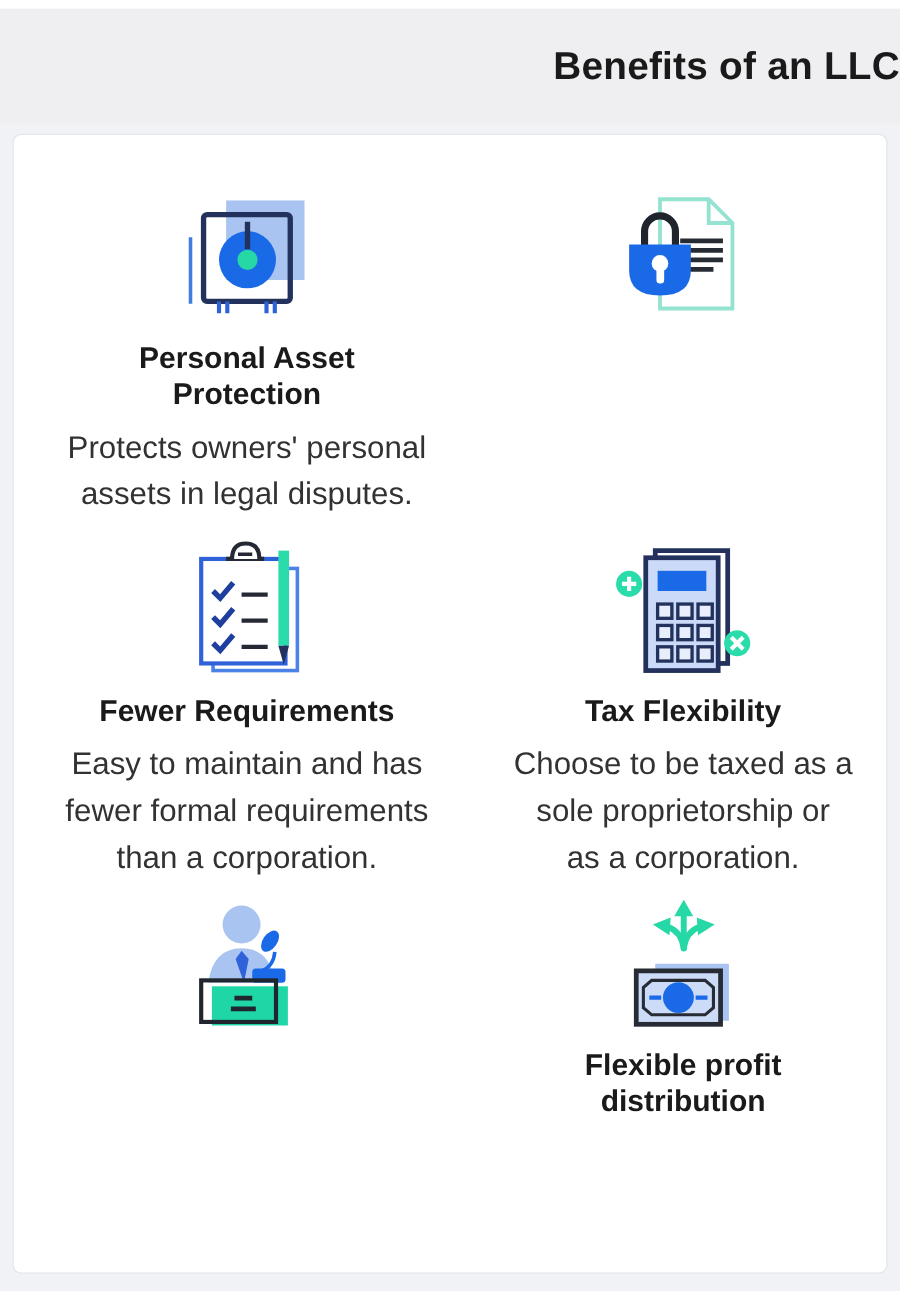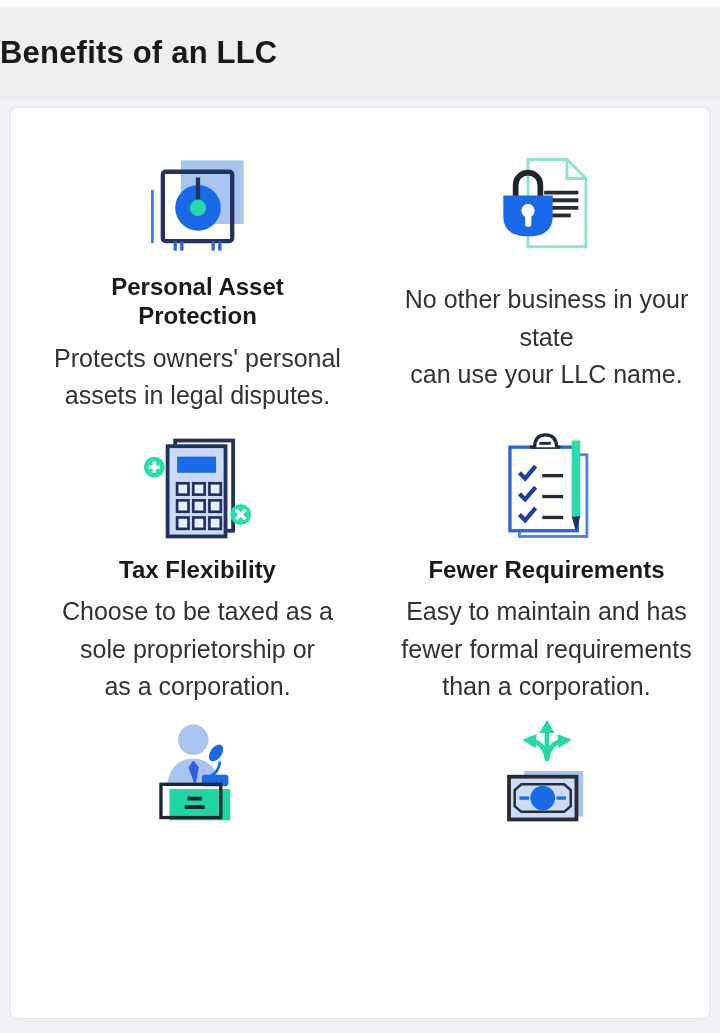--- a/index.html
+++ b/index.html
@@ -17,21 +17,21 @@
   }
   html,body{margin:0;padding:0;}
   body{
     width:720px;height:1033px;overflow:hidden;
     background:var(--page-bg);
     font-family:"Liberation Sans","DejaVu Sans",sans-serif;
   }
   .top-strip{height:7px;background:#ffffff;}
   .header{
     height:92px;background:var(--header-bg);
-    display:flex;align-items:center;justify-content:flex-start;
+    display:flex;align-items:center;justify-content:flex-end;
   }
   .header-title{
     margin:0;font-size:31px;font-weight:700;color:var(--title-text);
     letter-spacing:0.2px;
   }
   .card{
     box-sizing:border-box;
     margin:8px 10px 0 10px;
     height:912px;
     background:var(--card-bg);
@@ -114,22 +114,44 @@
               <line x1="57" y1="55" x2="93" y2="55"></line>
               <line x1="57" y1="63" x2="93" y2="63"></line>
               <line x1="57" y1="71" x2="85" y2="71"></line>
             </g>
             <path d="M27 52 V39 a13 13 0 0 1 26 0 V52" fill="none" stroke="#20242c" stroke-width="6"></path>
             <path d="M14 50 H66 V72 Q66 93 40 93 Q14 93 14 72 Z" fill="#1a6ae8"></path>
             <circle cx="40" cy="66" r="7" fill="#ffffff"></circle>
             <rect x="37" y="69" width="6.5" height="14" rx="3" fill="#ffffff"></rect>
           </svg>
         </div>
-        <p class="benefit-desc">No other business in your state
-can use your LLC name.</p>
+      </section>
+
+      <section class="cell">
+        <div class="icon-box">
+          <svg class="icon" viewBox="0 0 120 120" aria-hidden="true">
+            <rect x="31" y="25" width="71" height="86" fill="none" stroke="#4b82e8" stroke-width="3"></rect>
+            <rect x="21" y="17" width="71" height="88" fill="#ffffff" stroke="#2f62d9" stroke-width="3.5"></rect>
+            <path d="M42 17 H74" stroke="#242933" stroke-width="3.5"></path>
+            <path d="M47 17 Q47 4 58.5 4 Q70 4 70 17" fill="#ffffff" stroke="#242933" stroke-width="3.5"></path>
+            <line x1="52" y1="13" x2="64" y2="13" stroke="#242933" stroke-width="3"></line>
+            <path d="M31 44 l6 6 L48 37" fill="none" stroke="#1f3f9e" stroke-width="4.5"></path>
+            <line x1="55" y1="47" x2="77" y2="47" stroke="#242933" stroke-width="3.5"></line>
+            <path d="M31 66 l6 6 L48 59" fill="none" stroke="#1f3f9e" stroke-width="4.5"></path>
+            <line x1="55" y1="69" x2="77" y2="69" stroke="#242933" stroke-width="3.5"></line>
+            <path d="M31 88 l6 6 L48 81" fill="none" stroke="#1f3f9e" stroke-width="4.5"></path>
+            <line x1="55" y1="91" x2="77" y2="91" stroke="#242933" stroke-width="3.5"></line>
+            <rect x="86" y="10" width="9" height="80" fill="#2bdcab"></rect>
+            <polygon points="86,90 95,90 90.5,106" fill="#22325c"></polygon>
+          </svg>
+        </div>
+        <h2 class="benefit-title">Fewer Requirements</h2>
+        <p class="benefit-desc">Easy to maintain and has
+fewer formal requirements
+than a corporation.</p>
       </section>
 
       <section class="cell">
         <div class="icon-box">
           <svg class="icon" viewBox="0 0 120 120" aria-hidden="true">
             <rect x="36" y="10" width="61" height="95" fill="none" stroke="#22325c" stroke-width="4"></rect>
             <rect x="28" y="16" width="61" height="95" fill="#cbdaf8" stroke="#22325c" stroke-width="4"></rect>
             <rect x="38" y="27" width="41" height="17" fill="#1a6ae8"></rect>
             <g fill="#e8eefc" stroke="#22325c" stroke-width="2.8">
               <rect x="38" y="55" width="12" height="12"></rect>
@@ -152,44 +174,20 @@
         </div>
         <h2 class="benefit-title">Tax Flexibility</h2>
         <p class="benefit-desc">Choose to be taxed as a
 sole proprietorship or
 as a corporation.</p>
       </section>
 
       <section class="cell">
         <div class="icon-box">
           <svg class="icon" viewBox="0 0 120 120" aria-hidden="true">
-            <rect x="31" y="25" width="71" height="86" fill="none" stroke="#4b82e8" stroke-width="3"></rect>
-            <rect x="21" y="17" width="71" height="88" fill="#ffffff" stroke="#2f62d9" stroke-width="3.5"></rect>
-            <path d="M42 17 H74" stroke="#242933" stroke-width="3.5"></path>
-            <path d="M47 17 Q47 4 58.5 4 Q70 4 70 17" fill="#ffffff" stroke="#242933" stroke-width="3.5"></path>
-            <line x1="52" y1="13" x2="64" y2="13" stroke="#242933" stroke-width="3"></line>
-            <path d="M31 44 l6 6 L48 37" fill="none" stroke="#1f3f9e" stroke-width="4.5"></path>
-            <line x1="55" y1="47" x2="77" y2="47" stroke="#242933" stroke-width="3.5"></line>
-            <path d="M31 66 l6 6 L48 59" fill="none" stroke="#1f3f9e" stroke-width="4.5"></path>
-            <line x1="55" y1="69" x2="77" y2="69" stroke="#242933" stroke-width="3.5"></line>
-            <path d="M31 88 l6 6 L48 81" fill="none" stroke="#1f3f9e" stroke-width="4.5"></path>
-            <line x1="55" y1="91" x2="77" y2="91" stroke="#242933" stroke-width="3.5"></line>
-            <rect x="86" y="10" width="9" height="80" fill="#2bdcab"></rect>
-            <polygon points="86,90 95,90 90.5,106" fill="#22325c"></polygon>
-          </svg>
-        </div>
-        <h2 class="benefit-title">Fewer Requirements</h2>
-        <p class="benefit-desc">Easy to maintain and has
-fewer formal requirements
-than a corporation.</p>
-      </section>
-
-      <section class="cell">
-        <div class="icon-box">
-          <svg class="icon" viewBox="0 0 120 120" aria-hidden="true">
             <circle cx="55" cy="27" r="16" fill="#a9c4f1"></circle>
             <path d="M27 76 Q31 47 55 47 Q79 47 83 76 Z" fill="#a9c4f1"></path>
             <polygon points="55,49 61,56 57,76 50,56" fill="#2f62d9"></polygon>
             <ellipse cx="79" cy="41" rx="6" ry="10" fill="#1a6ae8" transform="rotate(35 79 41)"></ellipse>
             <path d="M83 50 Q82 62 72 66" fill="none" stroke="#1a6ae8" stroke-width="3"></path>
             <rect x="64" y="64" width="28" height="12" rx="3" fill="#1a6ae8"></rect>
             <rect x="30" y="79" width="64" height="33" fill="#1fd6a6"></rect>
             <rect x="21" y="74" width="63" height="35" fill="none" stroke="#20262e" stroke-width="3.5"></rect>
             <line x1="49" y1="89" x2="64" y2="89" stroke="#20262e" stroke-width="4"></line>
             <line x1="46" y1="98" x2="67" y2="98" stroke="#20262e" stroke-width="4"></line>
@@ -209,17 +207,19 @@
               <polygon points="86,27 71,21 72,36" stroke="none"></polygon>
             </g>
             <rect x="36" y="60" width="62" height="48" fill="#a9c4f1"></rect>
             <rect x="20" y="66" width="71" height="45" fill="#ccdbf8" stroke="#272b33" stroke-width="4"></rect>
             <path d="M33 74 H78 L85 80 V97 L78 103 H33 L26 97 V80 Z" fill="none" stroke="#272b33" stroke-width="2.6"></path>
             <circle cx="55.5" cy="88.5" r="13" fill="#1a6ae8"></circle>
             <line x1="31" y1="88.5" x2="41" y2="88.5" stroke="#1a6ae8" stroke-width="3.5"></line>
             <line x1="70" y1="88.5" x2="80" y2="88.5" stroke="#1a6ae8" stroke-width="3.5"></line>
           </svg>
         </div>
+        <h2 class="benefit-title">Flexible profit
+distribution</h2>
       </section>
 
     </div>
   </main>
 </div>
 
 </body></html>

